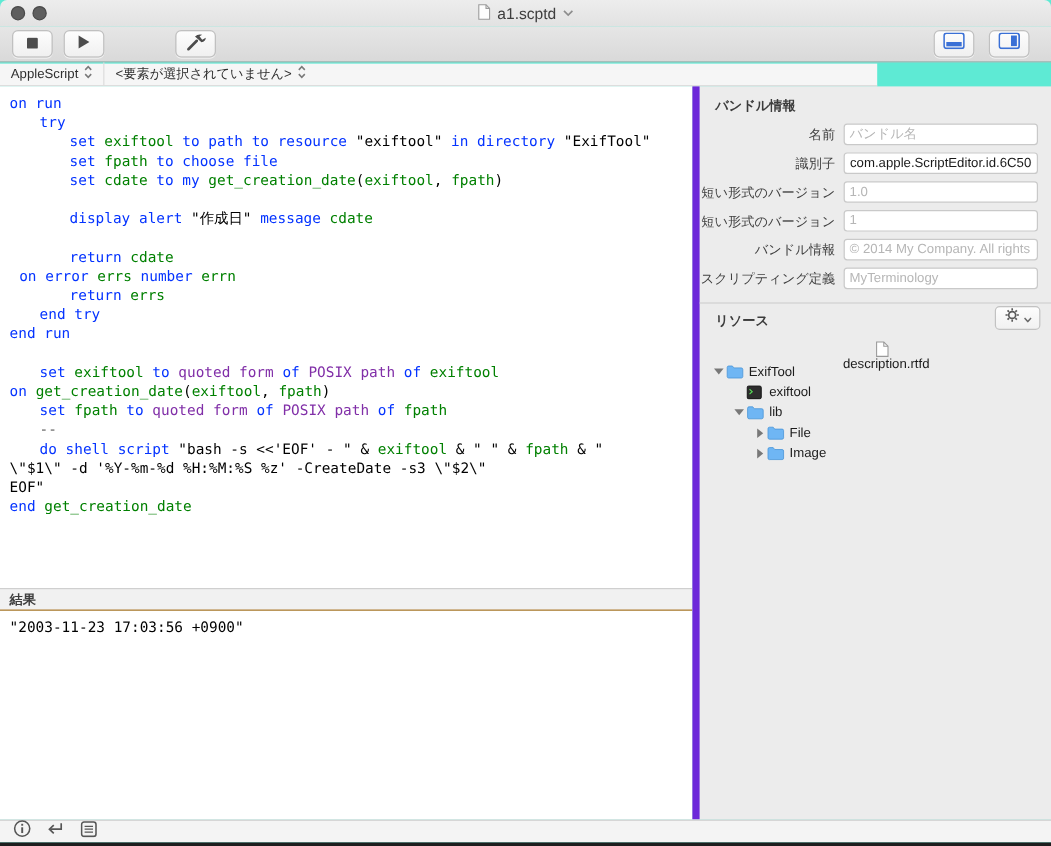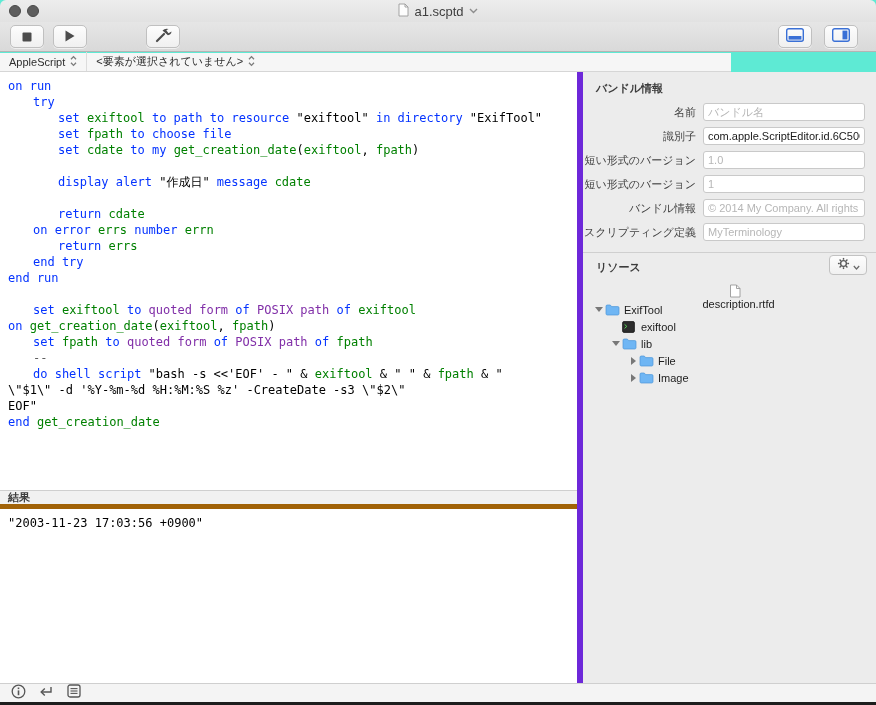--- a/index.html
+++ b/index.html
@@ -38,21 +38,21 @@
                font-size:12px; white-space:pre; color:#000; }
   .tok-kw  { color:var(--c-kw,#0433ff); }
   .tok-var { color:var(--c-var,#008000); }
   .tok-prop{ color:var(--c-prop,#812fa8); }
   .tok-str { color:var(--c-str,#000); }
   .tok-pln { color:var(--c-pln,#000); }
   .tok-cmt { color:var(--c-cmt,#5f5f5f); }
 
   
   .result-header { position:absolute; left:0; top:490px; width:577px; height:19px; background:#f1f1f1;
-                   border-top:1px solid #cfcfcf; border-bottom:5px solid #a16207; display:flex; align-items:center;
+                   border-top:1px solid #cfcfcf; border-bottom:1px solid #a16207; display:flex; align-items:center;
                    padding-left:8px; font-size:11px; font-weight:bold; color:#3d3d3d; }
   .result-body { position:absolute; left:0; top:509px; width:577px; height:174px; background:#fff;
                  padding:7px 8px; font-family:"DejaVu Sans Mono","Liberation Mono",monospace; font-size:12px; color:#000; }
 
   
   .sidebar { position:absolute; left:577px; top:72px; width:299px; height:611px; background:#ececec;
              border-left:6px solid #6d28d9; }
   .section-title { position:absolute; left:13px; font-size:11px; font-weight:bold; color:#3c3c3c; }
   .bundle-title { top:9px; }
   .form { position:absolute; left:0; top:28px; width:333px; }
@@ -161,21 +161,21 @@
     <div class="code-area">
         <div class="code-line" style="padding-left: 8px;"><span class="tok-kw">on run</span></div>
         <div class="code-line" style="padding-left: 33px;"><span class="tok-kw">try</span></div>
         <div class="code-line" style="padding-left: 58px;"><span class="tok-kw">set </span><span class="tok-var">exiftool</span><span class="tok-kw"> to </span><span class="tok-kw">path to resource </span><span class="tok-str">"exiftool"</span><span class="tok-kw"> in directory </span><span class="tok-str">"ExifTool"</span></div>
         <div class="code-line" style="padding-left: 58px;"><span class="tok-kw">set </span><span class="tok-var">fpath</span><span class="tok-kw"> to </span><span class="tok-kw">choose file</span></div>
         <div class="code-line" style="padding-left: 58px;"><span class="tok-kw">set </span><span class="tok-var">cdate</span><span class="tok-kw"> to </span><span class="tok-kw">my </span><span class="tok-var">get_creation_date</span><span class="tok-pln">(</span><span class="tok-var">exiftool</span><span class="tok-pln">, </span><span class="tok-var">fpath</span><span class="tok-pln">)</span></div>
         <div class="code-line" style="padding-left: 8px;">&nbsp;</div>
         <div class="code-line" style="padding-left: 58px;"><span class="tok-kw">display alert </span><span class="tok-str">"作成日"</span><span class="tok-kw"> message </span><span class="tok-var">cdate</span></div>
         <div class="code-line" style="padding-left: 8px;">&nbsp;</div>
         <div class="code-line" style="padding-left: 58px;"><span class="tok-kw">return </span><span class="tok-var">cdate</span></div>
-        <div class="code-line" style="padding-left: 33px;"><span class="tok-kw">on error </span><span class="tok-var">errs</span><span class="tok-kw"> number </span><span class="tok-var">errn</span></div>
+        <div class="code-line" style="padding-left: 16px;"><span class="tok-kw">on error </span><span class="tok-var">errs</span><span class="tok-kw"> number </span><span class="tok-var">errn</span></div>
         <div class="code-line" style="padding-left: 58px;"><span class="tok-kw">return </span><span class="tok-var">errs</span></div>
         <div class="code-line" style="padding-left: 33px;"><span class="tok-kw">end try</span></div>
         <div class="code-line" style="padding-left: 8px;"><span class="tok-kw">end run</span></div>
         <div class="code-line" style="padding-left: 8px;">&nbsp;</div>
         <div class="code-line" style="padding-left: 33px;"><span class="tok-kw">set </span><span class="tok-var">exiftool</span><span class="tok-kw"> to </span><span class="tok-prop">quoted form</span><span class="tok-kw"> of </span><span class="tok-prop">POSIX path</span><span class="tok-kw"> of </span><span class="tok-var">exiftool</span></div>
         <div class="code-line" style="padding-left: 8px;"><span class="tok-kw">on </span><span class="tok-var">get_creation_date</span><span class="tok-pln">(</span><span class="tok-var">exiftool</span><span class="tok-pln">, </span><span class="tok-var">fpath</span><span class="tok-pln">)</span></div>
         <div class="code-line" style="padding-left: 33px;"><span class="tok-kw">set </span><span class="tok-var">fpath</span><span class="tok-kw"> to </span><span class="tok-prop">quoted form</span><span class="tok-kw"> of </span><span class="tok-prop">POSIX path</span><span class="tok-kw"> of </span><span class="tok-var">fpath</span></div>
         <div class="code-line" style="padding-left: 33px;"><span class="tok-cmt">--</span></div>
         <div class="code-line" style="padding-left: 33px;"><span class="tok-kw">do shell script </span><span class="tok-str">"bash -s &lt;&lt;'EOF' - "</span><span class="tok-pln"> &amp; </span><span class="tok-var">exiftool</span><span class="tok-pln"> &amp; </span><span class="tok-str">" "</span><span class="tok-pln"> &amp; </span><span class="tok-var">fpath</span><span class="tok-pln"> &amp; </span><span class="tok-str">"</span></div>
         <div class="code-line" style="padding-left: 8px;"><span class="tok-str">\"$1\" -d '%Y-%m-%d %H:%M:%S %z' -CreateDate -s3 \"$2\"</span></div>

